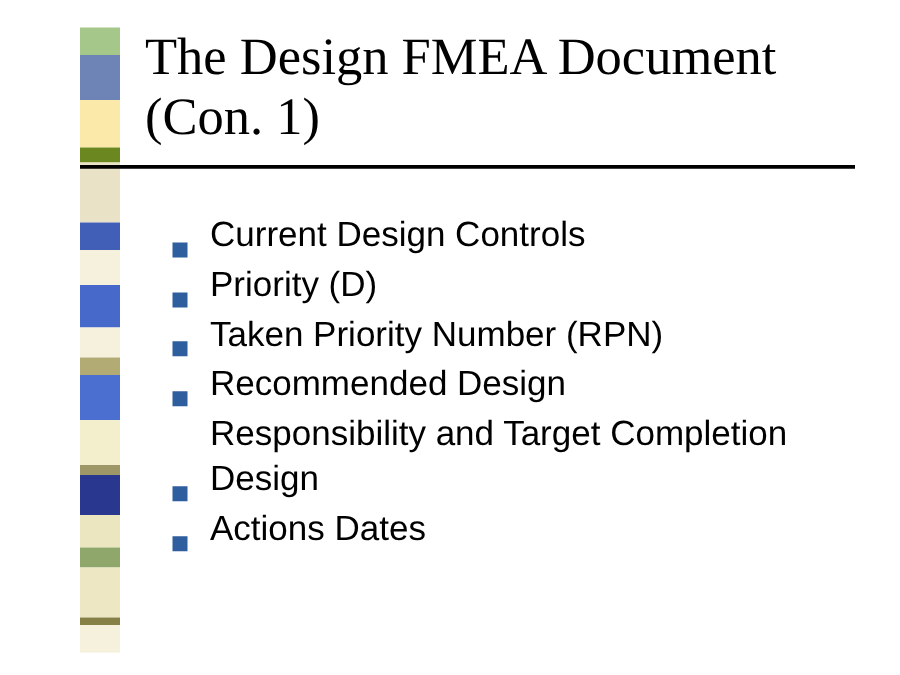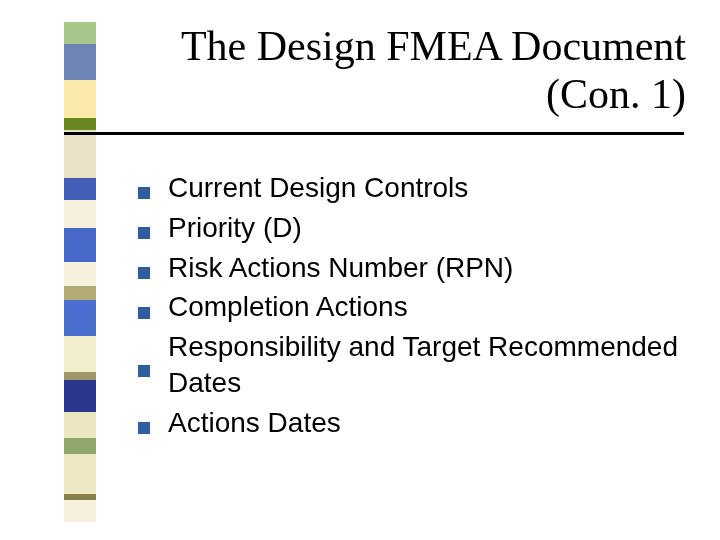--- a/index.html
+++ b/index.html
@@ -14,24 +14,23 @@
     left: 64px;
     top: 22px;
     width: 32px;
     height: 496px;
     display: flex;
     flex-direction: column;
   }
   .sidebar-block { width: 32px; flex: 0 0 auto; }
   .title-area {
     position: absolute;
-    left: 106px;
+    left: 116px;
     top: 22px;
     width: 580px;
-    text-align: right;
   }
   .title-text {
     font-family: "Times New Roman", Times, serif;
     font-size: 42px;
     font-weight: 400;
     color: #000;
     line-height: 1.15;
   }
   .underline {
     position: absolute;
@@ -43,21 +42,21 @@
   }
   .content {
     position: absolute;
     left: 138px;
     top: 170px;
     width: 540px;
   }
   .list { list-style: none; }
   .list-item {
     display: flex;
-    align-items: center;
+    align-items: flex-end;
     margin-bottom: 4px;
   }
   .bullet {
     width: 12px;
     height: 12px;
     background: #2f5e9e;
     flex: 0 0 12px;
     margin-top: 11px;
     margin-right: 18px;
   }
@@ -103,28 +102,28 @@
       <li class="list-item">
         <span class="bullet" style="background: rgb(47, 94, 158);"></span>
         <span class="item-text">Current Design Controls</span>
       </li>
       <li class="list-item">
         <span class="bullet" style="background: rgb(47, 94, 158);"></span>
         <span class="item-text">Priority (D)</span>
       </li>
       <li class="list-item">
         <span class="bullet" style="background: rgb(47, 94, 158);"></span>
-        <span class="item-text">Risk Actions Number (RPN)</span>
+        <span class="item-text">Taken Priority Number (RPN)</span>
       </li>
       <li class="list-item">
         <span class="bullet" style="background: rgb(47, 94, 158);"></span>
-        <span class="item-text">Completion Actions</span>
+        <span class="item-text">Recommended Design</span>
       </li>
       <li class="list-item">
         <span class="bullet" style="background: rgb(47, 94, 158);"></span>
-        <span class="item-text">Responsibility and Target Recommended Dates</span>
+        <span class="item-text">Responsibility and Target Completion Design</span>
       </li>
       <li class="list-item">
         <span class="bullet" style="background: rgb(47, 94, 158);"></span>
         <span class="item-text">Actions Dates</span>
       </li>
     </ul>
 </div>
 
 </body></html>

